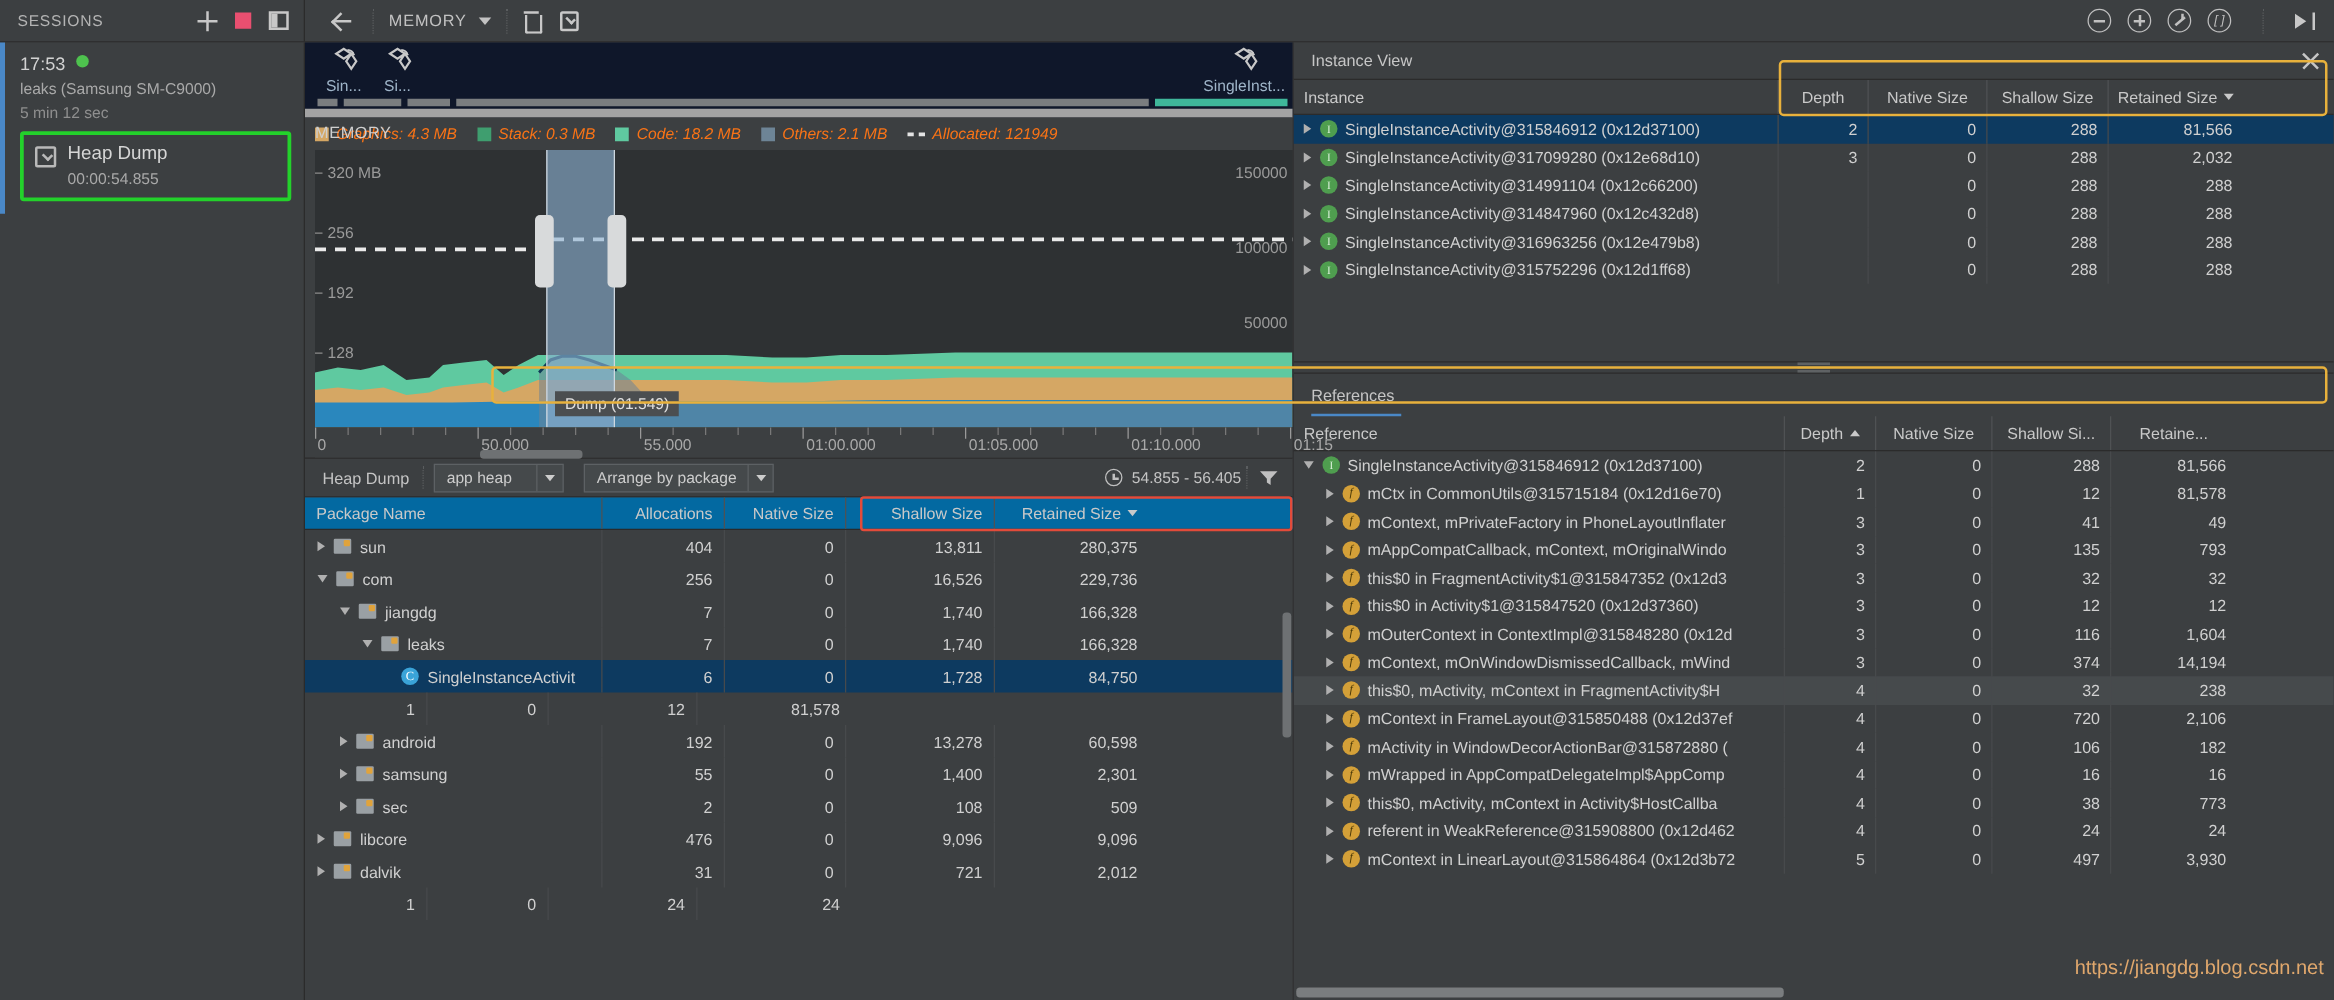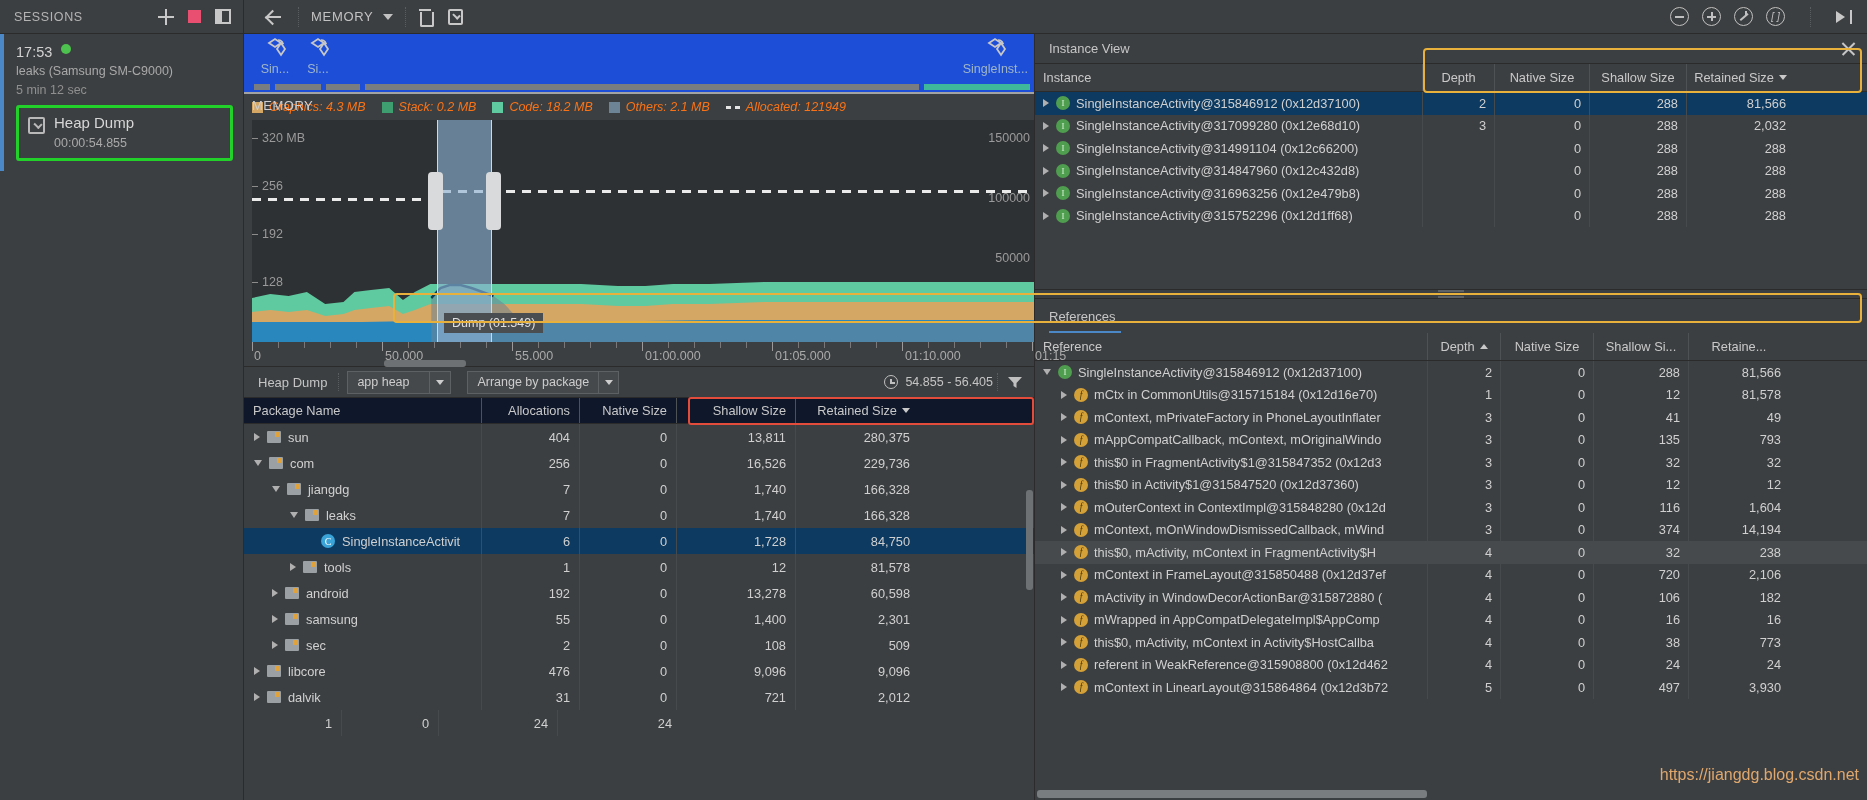--- a/index.html
+++ b/index.html
@@ -75,21 +75,21 @@
   .hd-ico:after{content:"";position:absolute;left:5px;top:2px;width:4px;height:5px;
      border-left:2px solid #b9b9b9;border-bottom:2px solid #b9b9b9;transform:rotate(-45deg);}
   .hd-t1{font-size:15px;color:#d6d6d6;line-height:1.1;}
   .hd-t2{font-size:12.5px;color:#a9a9a9;margin-top:4px;}
 
   
   .center{flex:1;display:flex;flex-direction:column;min-width:0;background:#3c3f41;
           border-right:1px solid #2b2b2b;}
 
   
-  .eventtrack{height:60px;background:#1d4ed8;border-bottom:2px solid #a3a3a3;position:relative;padding-left:8px;}
+  .eventtrack{height:60px;background:#0f172a;border-bottom:7px solid #a3a3a3;position:relative;padding-left:8px;}
   .evrow{display:flex;align-items:flex-end;height:42px;gap:0;}
   .evitem{display:flex;flex-direction:column;align-items:center;}
   .rot{width:26px;height:26px;position:relative;}
   .rot svg{width:26px;height:26px;}
   .evlabel{font-size:12.5px;color:#9fb5c9;white-space:nowrap;margin-top:-1px;}
   .evbars{position:absolute;left:10px;right:4px;bottom:2px;height:6px;display:flex;gap:5px;align-items:center;}
   .evbar{height:6px;background:#7a7d7f;}
 
   
   .legend{height:26px;display:flex;align-items:center;gap:16px;padding-left:8px;
@@ -136,21 +136,21 @@
   .w1{width:104px;} .w1 .cv{width:82px;}
   .w2{width:152px;} .w2 .cv{width:130px;}
   .timerange{margin-left:auto;display:flex;align-items:center;gap:7px;font-size:12.5px;color:#c4c4c4;padding-right:4px;}
   .clock{width:14px;height:14px;border:1.6px solid #c0c0c0;border-radius:50%;position:relative;}
   .clock:before{content:"";position:absolute;left:5px;top:2.5px;width:1.5px;height:5px;background:#c0c0c0;}
   .clock:after{content:"";position:absolute;left:5.5px;top:6px;width:4px;height:1.5px;background:#c0c0c0;}
   .filterico{width:16px;height:14px;margin:0 11px 0 9px;cursor:pointer;}
 
   
   .pkgtable{flex:1;display:flex;flex-direction:column;min-height:0;background:#3c3f41;position:relative;}
-  .thead{display:flex;height:26px;align-items:stretch;background:#0f172a;border-bottom:1px solid #2b2b2b;}
+  .thead{display:flex;height:26px;align-items:stretch;background:#0369a1;border-bottom:1px solid #2b2b2b;}
   .th{display:flex;align-items:center;font-size:12.8px;color:#c9c9c9;border-right:1px solid #4f5254;
       padding:0 9px;white-space:nowrap;}
   .th.num{justify-content:flex-end;}
   .th.last{border-right:none;}
   .sortcaret{width:0;height:0;border-left:4px solid transparent;border-right:4px solid transparent;
              border-top:5px solid #c9c9c9;margin-left:5px;}
   .tbody{flex:1;overflow:hidden;position:relative;}
   .trow{display:flex;height:26px;align-items:stretch;font-size:12.8px;color:#d0d0d0;}
   .trow.sel{background:#0d3a60;}
   .td{display:flex;align-items:center;border-right:1px solid #474a4c;padding:0 9px;}
@@ -336,21 +336,21 @@
       </div>
 
       <div class="legend">
         <span class="memoverlay">MEMORY</span>
         <span class="lg">
           <span class="sw" style="background:#d5a764"></span>
           <span class="txt">Graphics: 4.3 MB</span>
           </span>
         <span class="lg">
           <span class="sw" style="background:#3f9e6f"></span>
-          <span class="txt">Stack: 0.2 MB</span>
+          <span class="txt">Stack: 0.3 MB</span>
           </span>
         <span class="lg">
           <span class="sw" style="background:#5fc9a0"></span>
           <span class="txt">Code: 18.2 MB</span>
           </span>
         <span class="lg">
           <span class="sw" style="background:#6d8496"></span>
           <span class="txt">Others: 2.1 MB</span>
           </span>
         <span class="lg">
@@ -524,25 +524,20 @@
         <i class="twisty tw-none"></i>
                 <span class="classico">C</span>
                 <span>SingleInstanceActivit</span>
               </span>
       <span class="td num tw-alloc">6</span>
       <span class="td num tw-native">0</span>
       <span class="td num tw-shallow">1,728</span>
       <span class="td num tw-retain last">84,750</span>
     </div>
             <div class="trow">
-      <span class="td tw-name" style="padding-left:46px">
-        <i class="twisty tw-right"></i>
-                <span class="folder"></span>
-                <span>tools</span>
-              </span>
       <span class="td num tw-alloc">1</span>
       <span class="td num tw-native">0</span>
       <span class="td num tw-shallow">12</span>
       <span class="td num tw-retain last">81,578</span>
     </div>
             <div class="trow">
       <span class="td tw-name" style="padding-left:28px">
         <i class="twisty tw-right"></i>
                 <span class="folder"></span>
                 <span>android</span>

